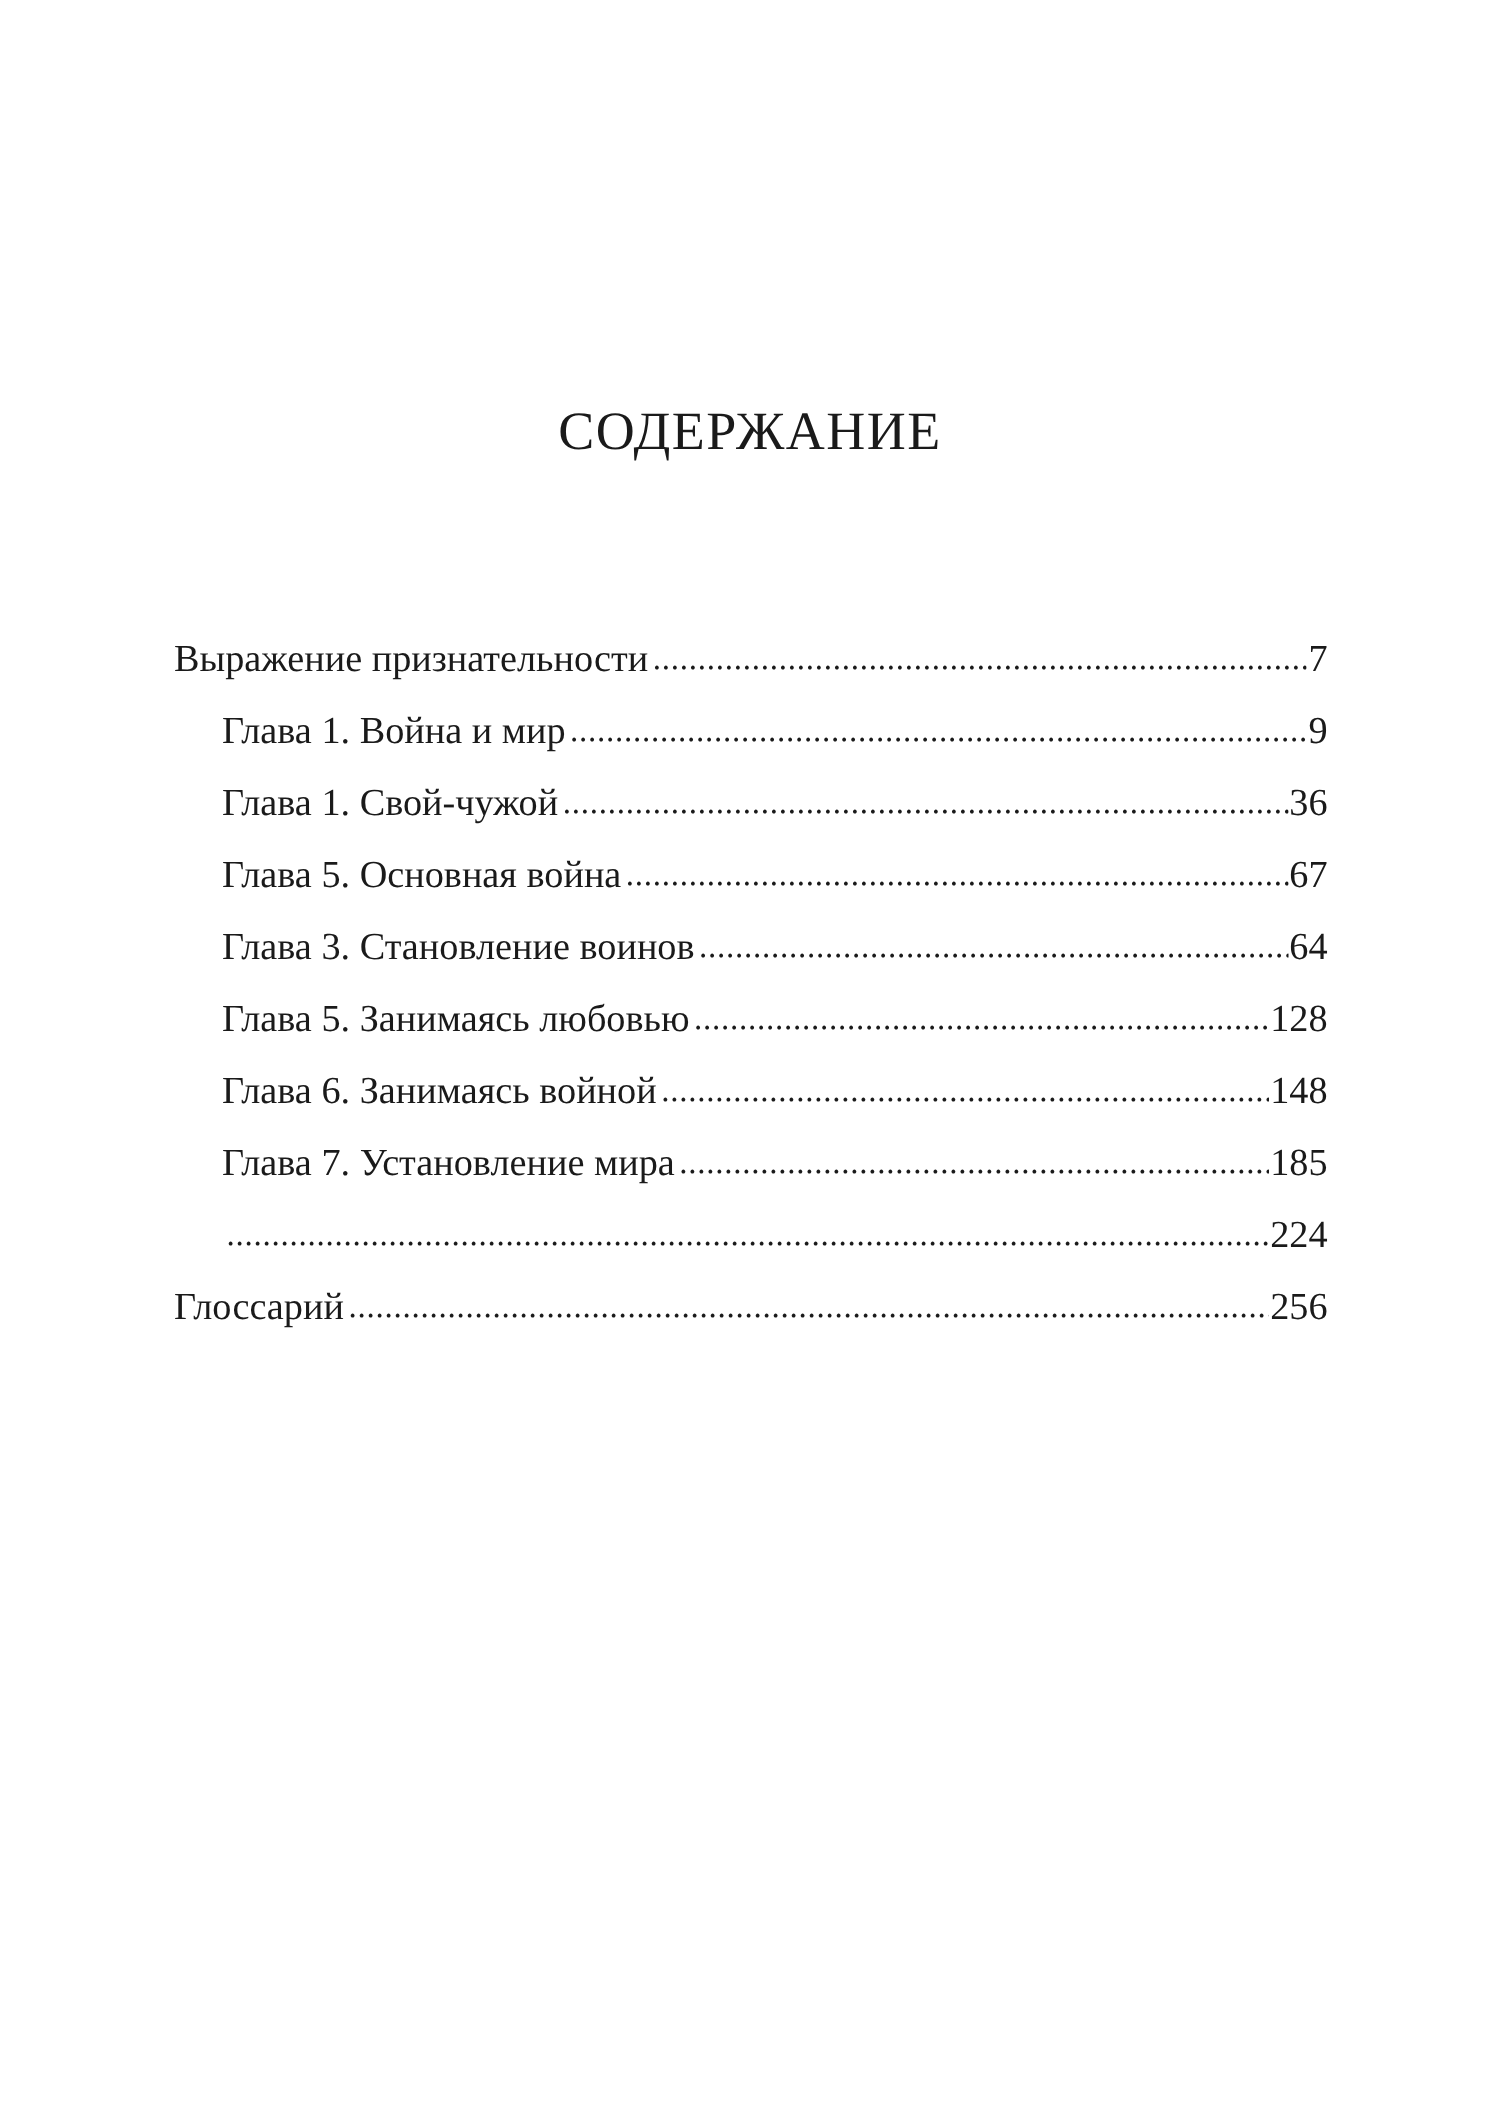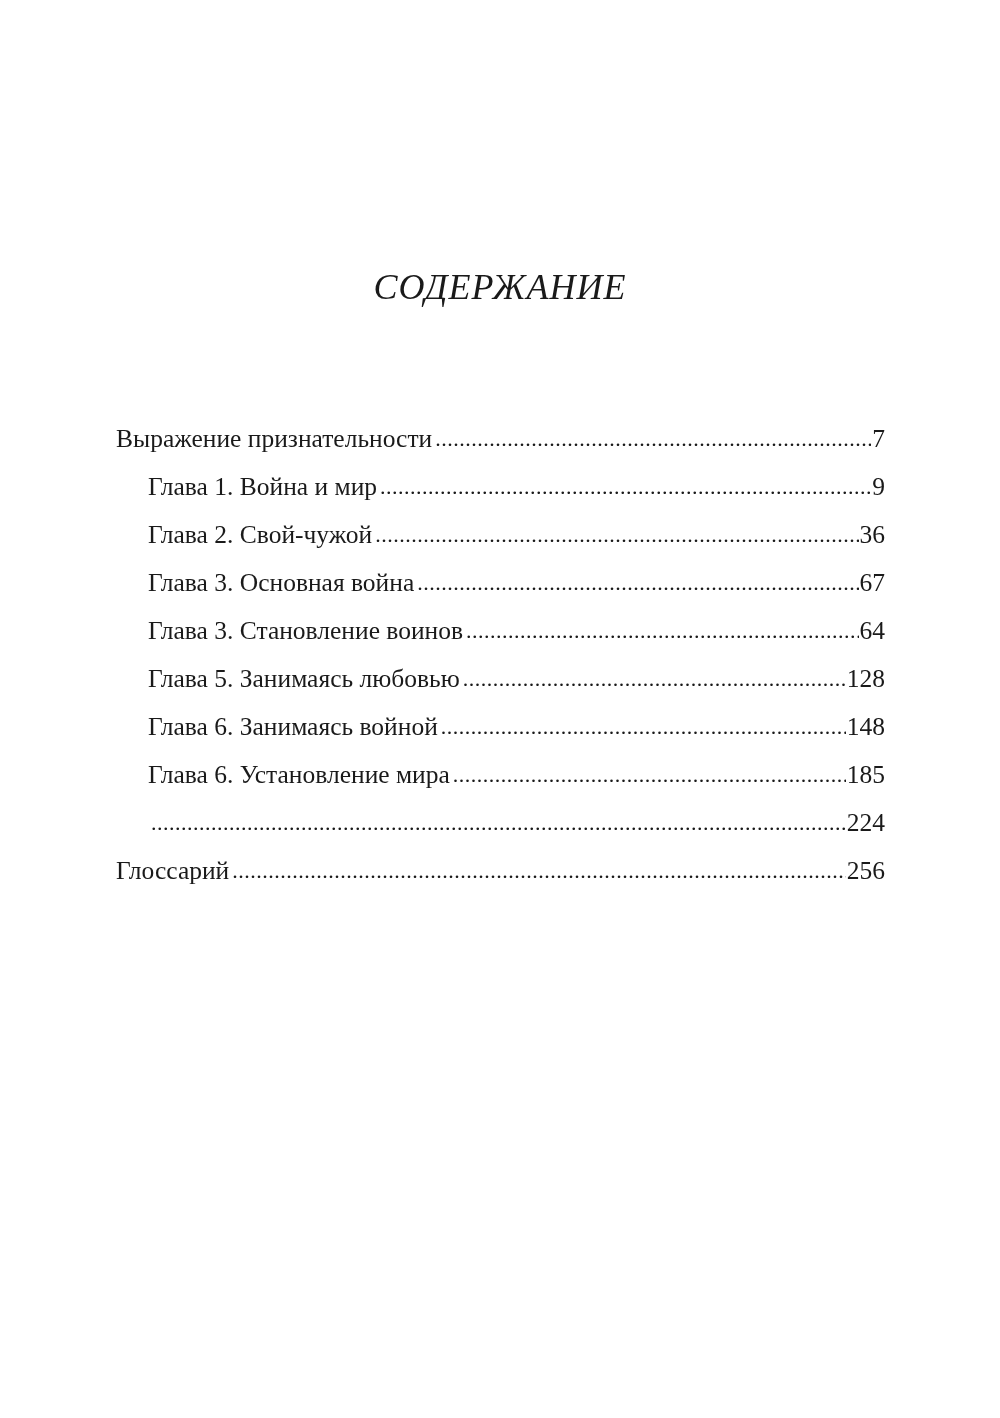--- a/index.html
+++ b/index.html
@@ -19,21 +19,20 @@
       position: absolute;
       top: 262px;
       left: 0;
       width: 1000px;
       text-align: center;
       font-size: 36px;
       letter-spacing: 1px;
       line-height: 50px;
       font-weight: normal;
       margin: 0;
-      font-style: italic;
     }
     .toc {
       position: absolute;
       top: 419px;
       left: 116px;
       width: 769px;
       list-style: none;
       margin: 0;
       padding: 0;
     }
@@ -79,46 +78,46 @@
     <span class="toc-label">Выражение признательности</span>
     <span class="toc-dots"></span>
     <span class="toc-page">7</span>
   </li>
   <li class="toc-entry level-2">
     <span class="toc-label">Глава 1. Война и мир</span>
     <span class="toc-dots"></span>
     <span class="toc-page">9</span>
   </li>
   <li class="toc-entry level-2">
-    <span class="toc-label">Глава 2. Свой-чужой</span>
+    <span class="toc-label">Глава 1. Свой-чужой</span>
     <span class="toc-dots"></span>
     <span class="toc-page">36</span>
   </li>
   <li class="toc-entry level-2">
-    <span class="toc-label">Глава 3. Основная война</span>
+    <span class="toc-label">Глава 5. Основная война</span>
     <span class="toc-dots"></span>
     <span class="toc-page">67</span>
   </li>
   <li class="toc-entry level-2">
     <span class="toc-label">Глава 3. Становление воинов</span>
     <span class="toc-dots"></span>
     <span class="toc-page">64</span>
   </li>
   <li class="toc-entry level-2">
     <span class="toc-label">Глава 5. Занимаясь любовью</span>
     <span class="toc-dots"></span>
     <span class="toc-page">128</span>
   </li>
   <li class="toc-entry level-2">
     <span class="toc-label">Глава 6. Занимаясь войной</span>
     <span class="toc-dots"></span>
     <span class="toc-page">148</span>
   </li>
   <li class="toc-entry level-2">
-    <span class="toc-label">Глава 6. Установление мира</span>
+    <span class="toc-label">Глава 7. Установление мира</span>
     <span class="toc-dots"></span>
     <span class="toc-page">185</span>
   </li>
   <li class="toc-entry level-2">
     <span class="toc-dots"></span>
     <span class="toc-page">224</span>
   </li>
   <li class="toc-entry level-1">
     <span class="toc-label">Глоссарий</span>
     <span class="toc-dots"></span>

